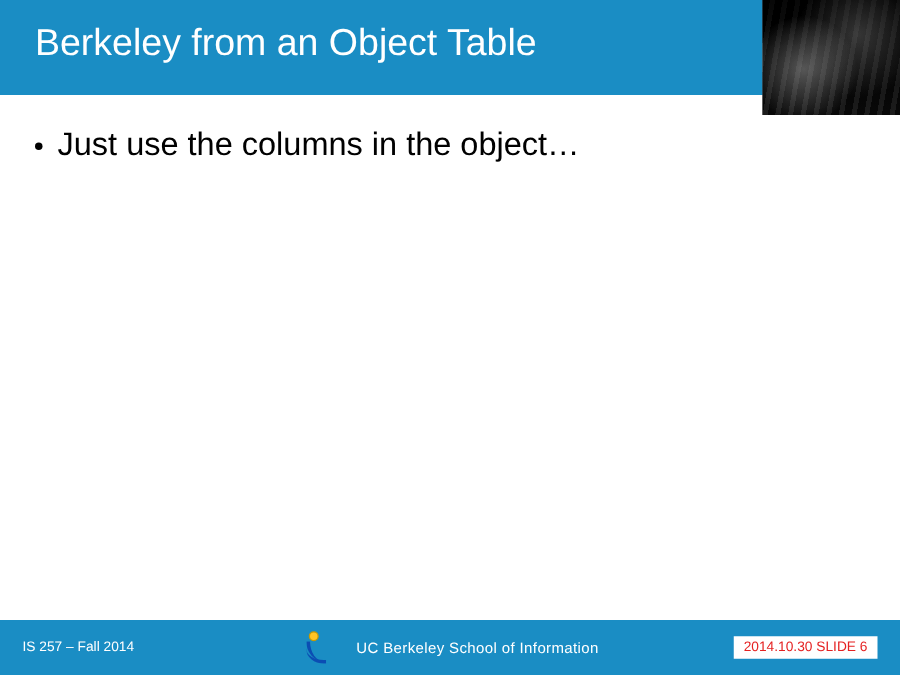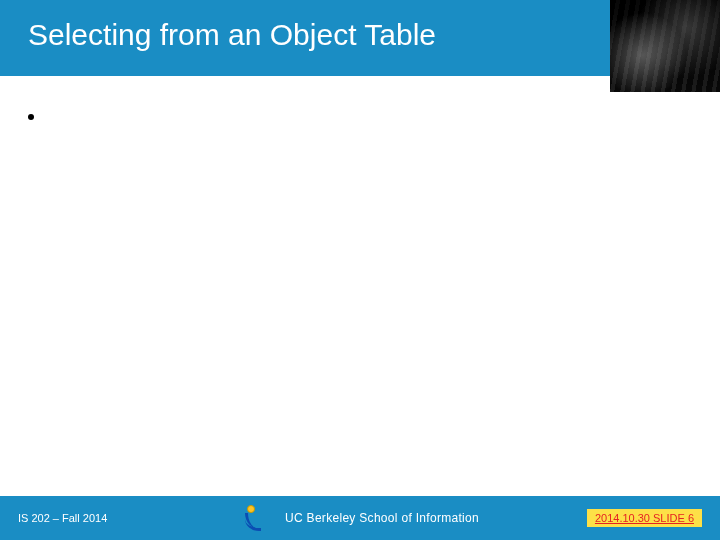--- a/index.html
+++ b/index.html
@@ -78,24 +78,23 @@
     align-items: center;
     justify-content: space-between;
     padding: 0 18px;
   }
   .footer-left {
     color: #ffffff;
     font-size: 11px;
   }
   .footer-right {
     color: #e52222;
-    background: #fde047;
+    background: #ffffff;
     font-size: 11px;
     padding: 3px 8px;
-    text-decoration: underline;
   }
   .footer-center {
     position: absolute;
     left: 50%;
     transform: translateX(-50%);
     display: flex;
     align-items: center;
     gap: 22px;
     color: #ffffff;
     font-size: 12px;
@@ -130,33 +129,34 @@
   .footer-center .brand {
     font-weight: 400;
     color: #ffffff;
     white-space: nowrap;
   }
 </style>
 </head>
 <body>
 
 <div class="title-bar">
-  <div class="title-text">Selecting from an Object Table</div>
+  <div class="title-text">Berkeley from an Object Table</div>
 </div>
 
 <div class="corner-img"></div>
 
 <div class="content">
   <div class="bullet">
     <div class="dot"></div>
+    <div>Just use the columns in the object…</div>
   </div>
 </div>
 
 <div class="footer-bar">
-  <div class="footer-left">IS 202 – Fall 2014</div>
+  <div class="footer-left">IS 257 – Fall 2014</div>
   <div class="footer-center">
     <div class="isschool-logo">
       <div class="circ"></div>
       <div class="body"></div>
     </div>
     <div class="brand">UC Berkeley School of Information</div>
   </div>
   <div class="footer-right">2014.10.30 SLIDE 6</div>
 </div>
 

